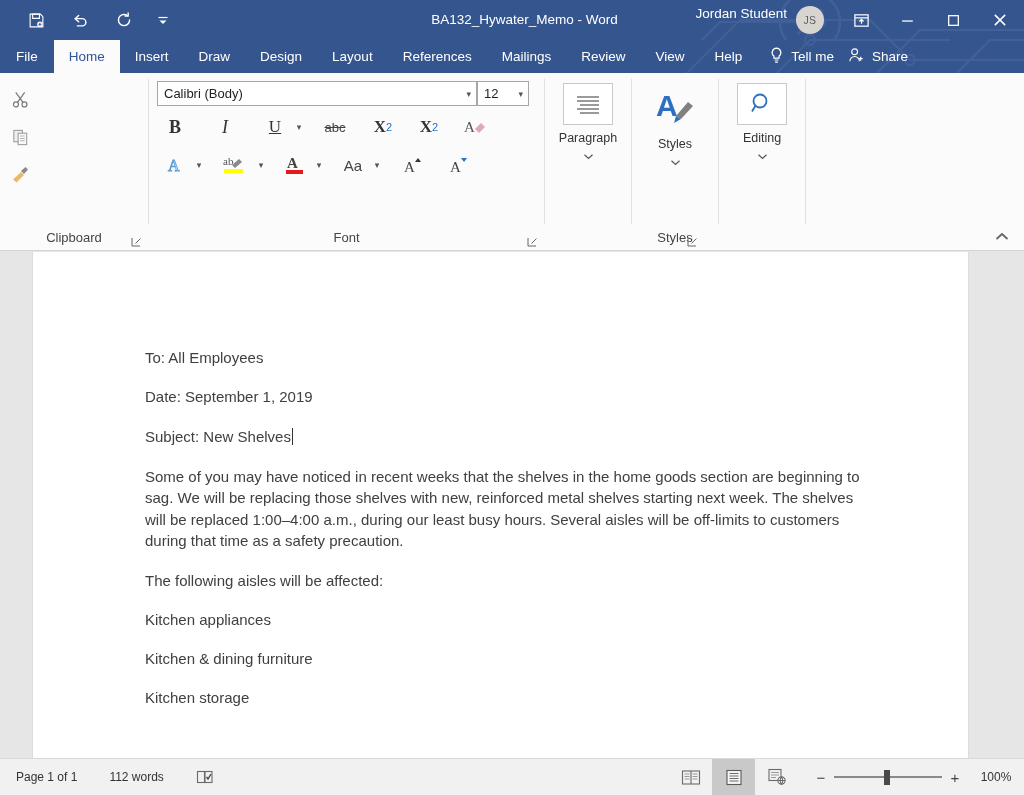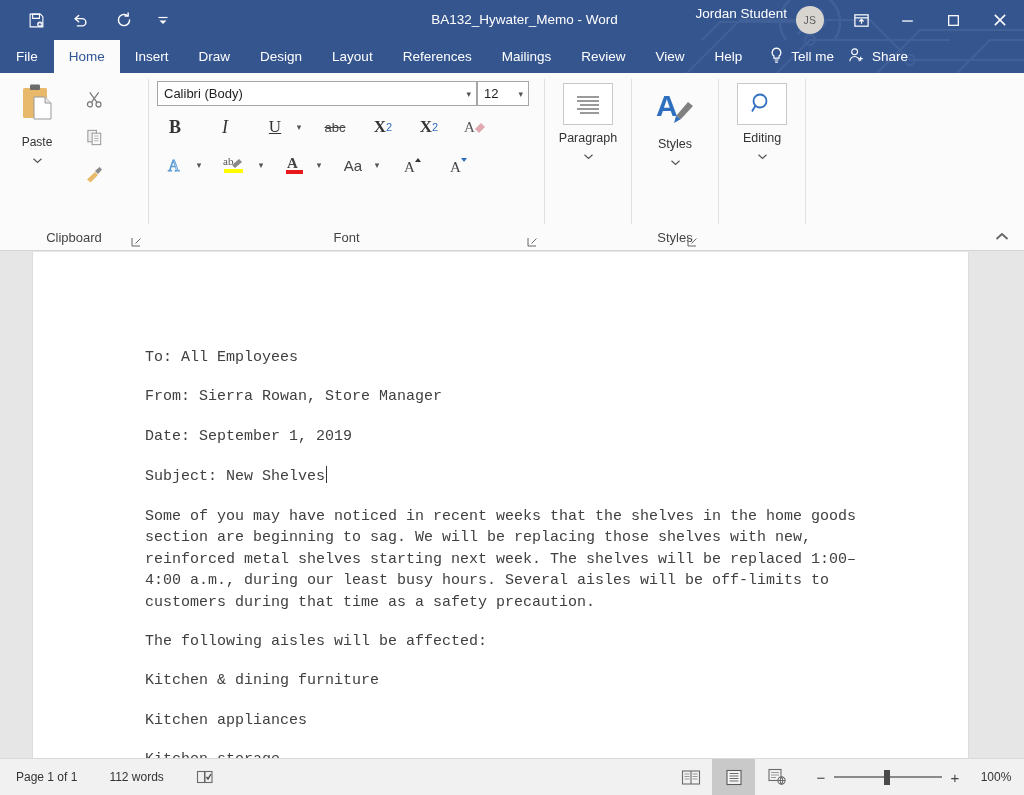--- a/index.html
+++ b/index.html
@@ -160,21 +160,21 @@
   }
   .page {
     position: absolute; left: 33px; top: 0px;
     width: 935px; height: 530px;
     background: #fff;
     box-shadow: 0 0 0 1px #dcdcdc;
   }
   .doc-text {
     position: absolute; left: 112px; top: 96px;
     width: 718px;
-    font-family: Liberation Mono, monospace;
+    font-family: Liberation Sans, sans-serif;
     font-size: 15px; color: #404040; line-height: 1.35;
   }
   .doc-text p { margin-bottom: 19px; }
   .doc-text p.body { line-height: 1.43; margin-bottom: 19px; }
   .caret {
     display: inline-block; width: 1px; height: 17px;
     background: #333; vertical-align: -3px; margin-left: 1px;
   }
 
   
@@ -351,36 +351,20 @@
       </span>
       <span>Share</span>
     </div>
     <div class="tab-spacer"></div>
   </div>
 
   <div class="ribbon">
 
     <div class="grp g-clip">
       <div class="grp-body">
-        <div class="paste-btn">
-          <span>
-            <svg width="46" height="46" viewBox="0 0 46 46">
-              <rect x="9" y="7" width="24" height="30" rx="1.5" fill="#e8b96a"></rect>
-              <rect x="16" y="3.5" width="10" height="5.5" rx="1.2" fill="#6b6b6b"></rect>
-              <path d="M20 16 h11 l6 6 v16 h-17 z" fill="#ffffff" stroke="#9a9a9a" stroke-width="1"></path>
-              <path d="M31 16 v6 h6" fill="#e7e7e7" stroke="#9a9a9a" stroke-width="1"></path>
-            </svg>
-          </span>
-          <span class="paste-lbl">Paste</span>
-          <span class="chev">
-            <svg width="11" height="7" viewBox="0 0 11 7" fill="none" stroke="#555" stroke-width="1.2">
-                <path d="M1.5 1.8 L5.5 5.4 L9.5 1.8"></path>
-              </svg>
-          </span>
-        </div>
         <div class="clip-small">
           <div class="sbtn">
             <svg width="19" height="19" viewBox="0 0 20 20" fill="none" stroke="#7a7a7a" stroke-width="1.3">
               <circle cx="5.2" cy="15.2" r="2.6"></circle>
                 <circle cx="14.2" cy="15.2" r="2.6"></circle>
               <path d="M6.6 13.2 L14.4 2.6 M12.8 13.2 L5 2.6"></path>
             </svg>
           </div>
           <div class="sbtn">
             <svg width="19" height="19" viewBox="0 0 20 20" fill="none" stroke="#9a9a9a" stroke-width="1.1">
@@ -569,27 +553,26 @@
       <svg width="14" height="9" viewBox="0 0 14 9" fill="none" stroke="#666" stroke-width="1.8">
           <path d="M1.5 7 L7 2 L12.5 7"></path>
         </svg>
     </div>
   </div>
 
   <div class="docarea">
     <div class="page">
       <div class="doc-text">
         <p>To: All Employees</p>
-        <p>From: Sierra Rowan, Store Manager</p>
         <p>Date: September 1, 2019</p>
         <p><span>Subject: New Shelves</span><span class="caret"></span></p>
         <p class="body">Some of you may have noticed in recent weeks that the shelves in the home goods section are beginning to sag. We will be replacing those shelves with new, reinforced metal shelves starting next week. The shelves will be replaced 1:00–4:00 a.m., during our least busy hours. Several aisles will be off-limits to customers during that time as a safety precaution.</p>
         <p>The following aisles will be affected:</p>
+        <p>Kitchen appliances</p>
         <p>Kitchen &amp; dining furniture</p>
-        <p>Kitchen appliances</p>
         <p>Kitchen storage</p>
       </div>
     </div>
   </div>
 
   <div class="statusbar">
     <div class="sb-left">
       <div class="sb-item">Page 1 of 1</div>
       <div class="sb-item">112 words</div>
       <div class="sb-item">

